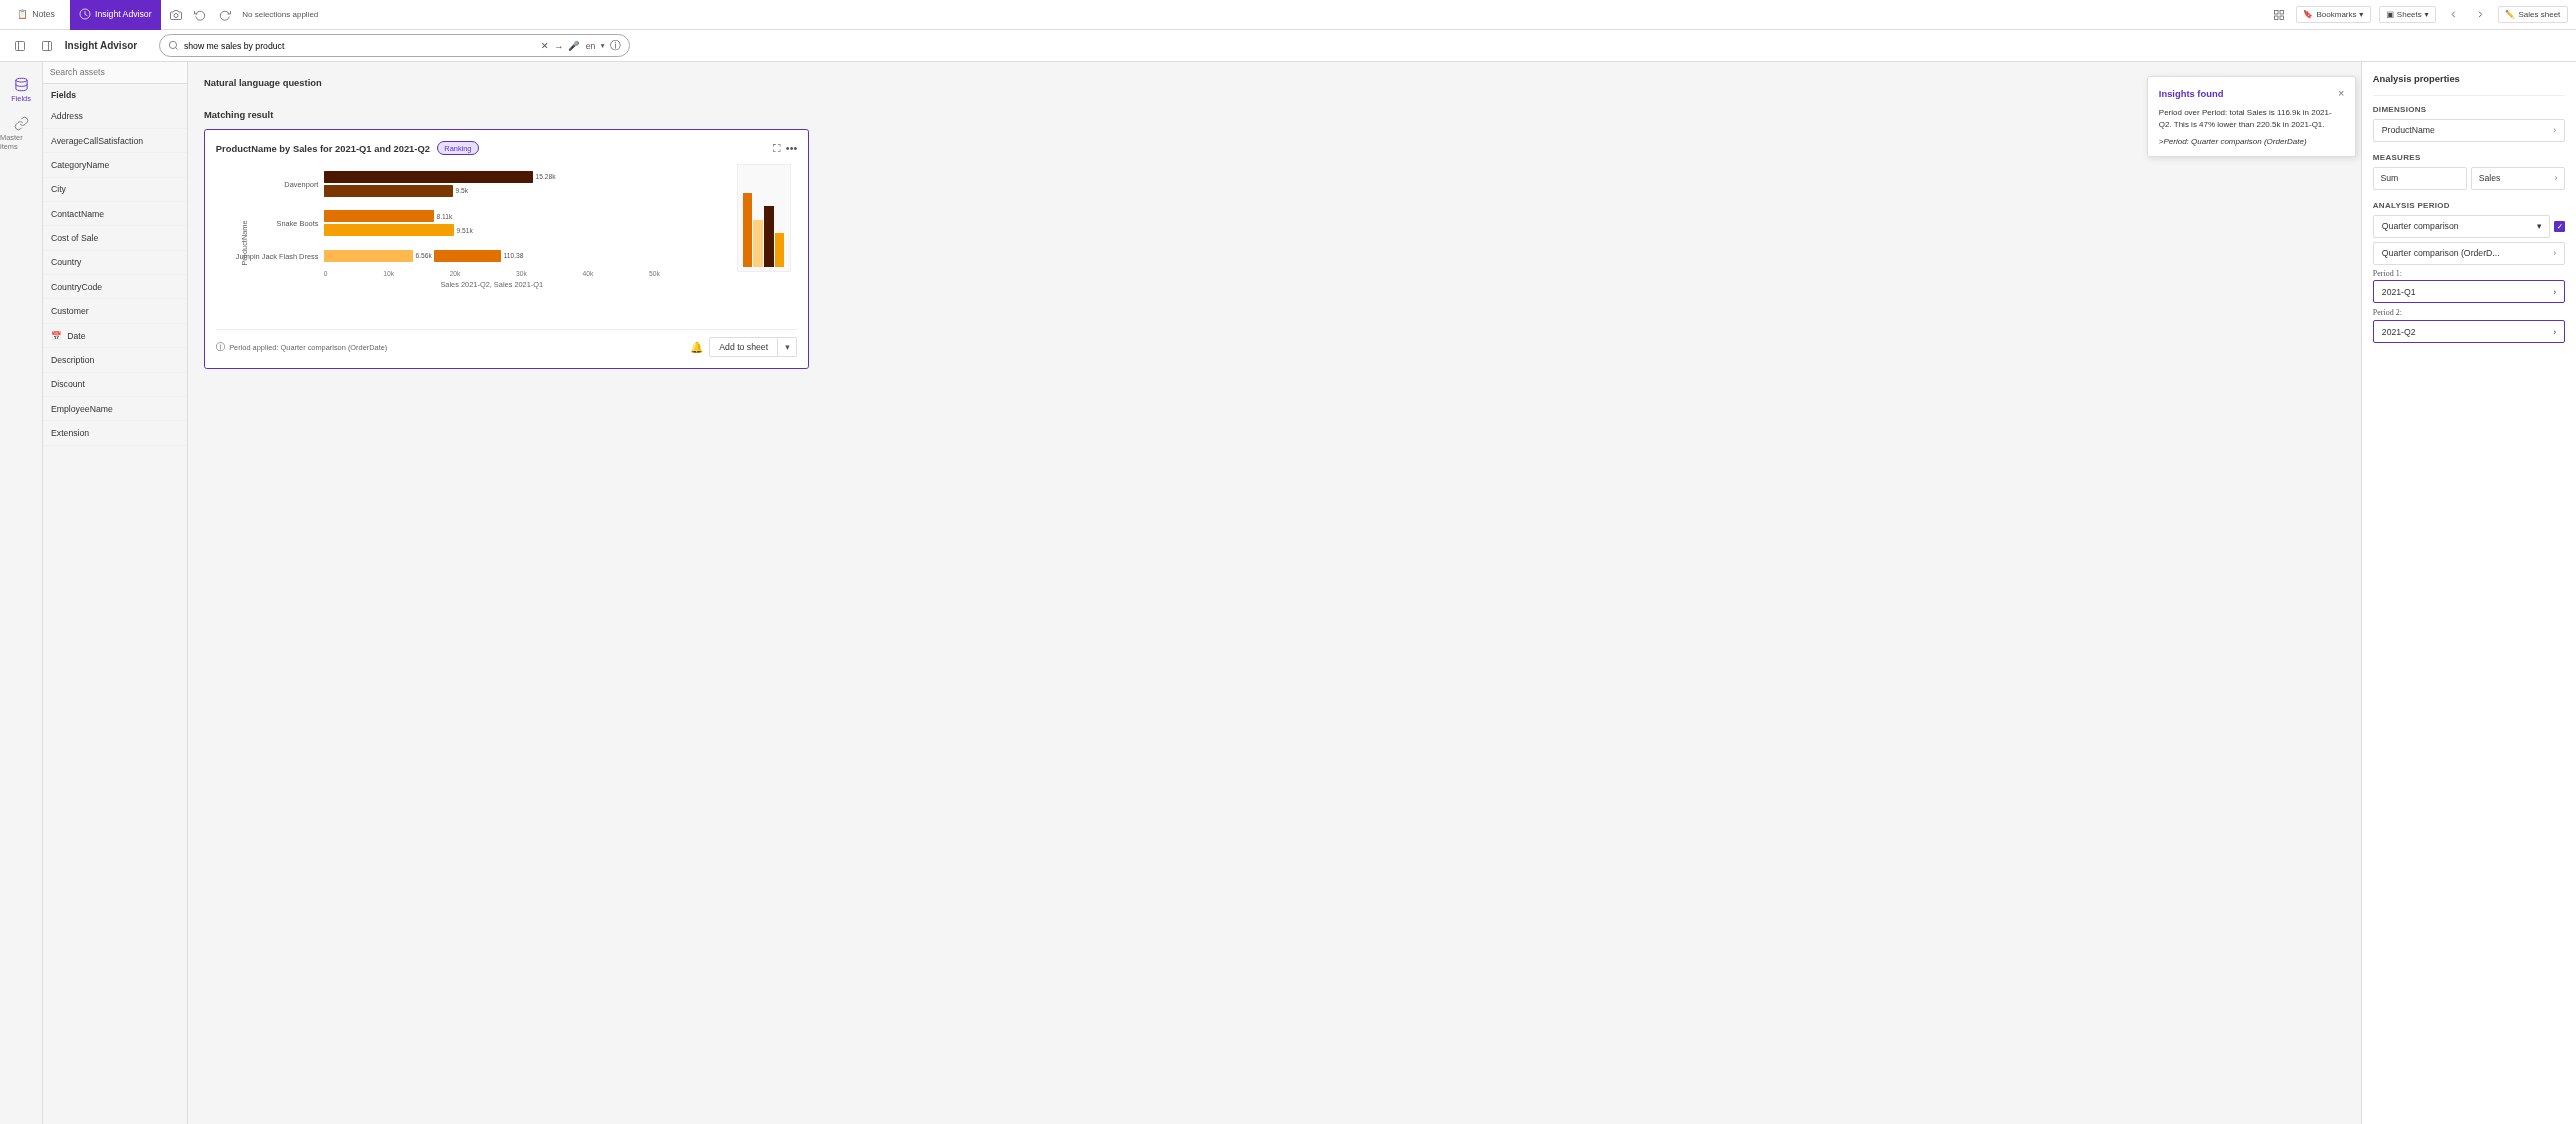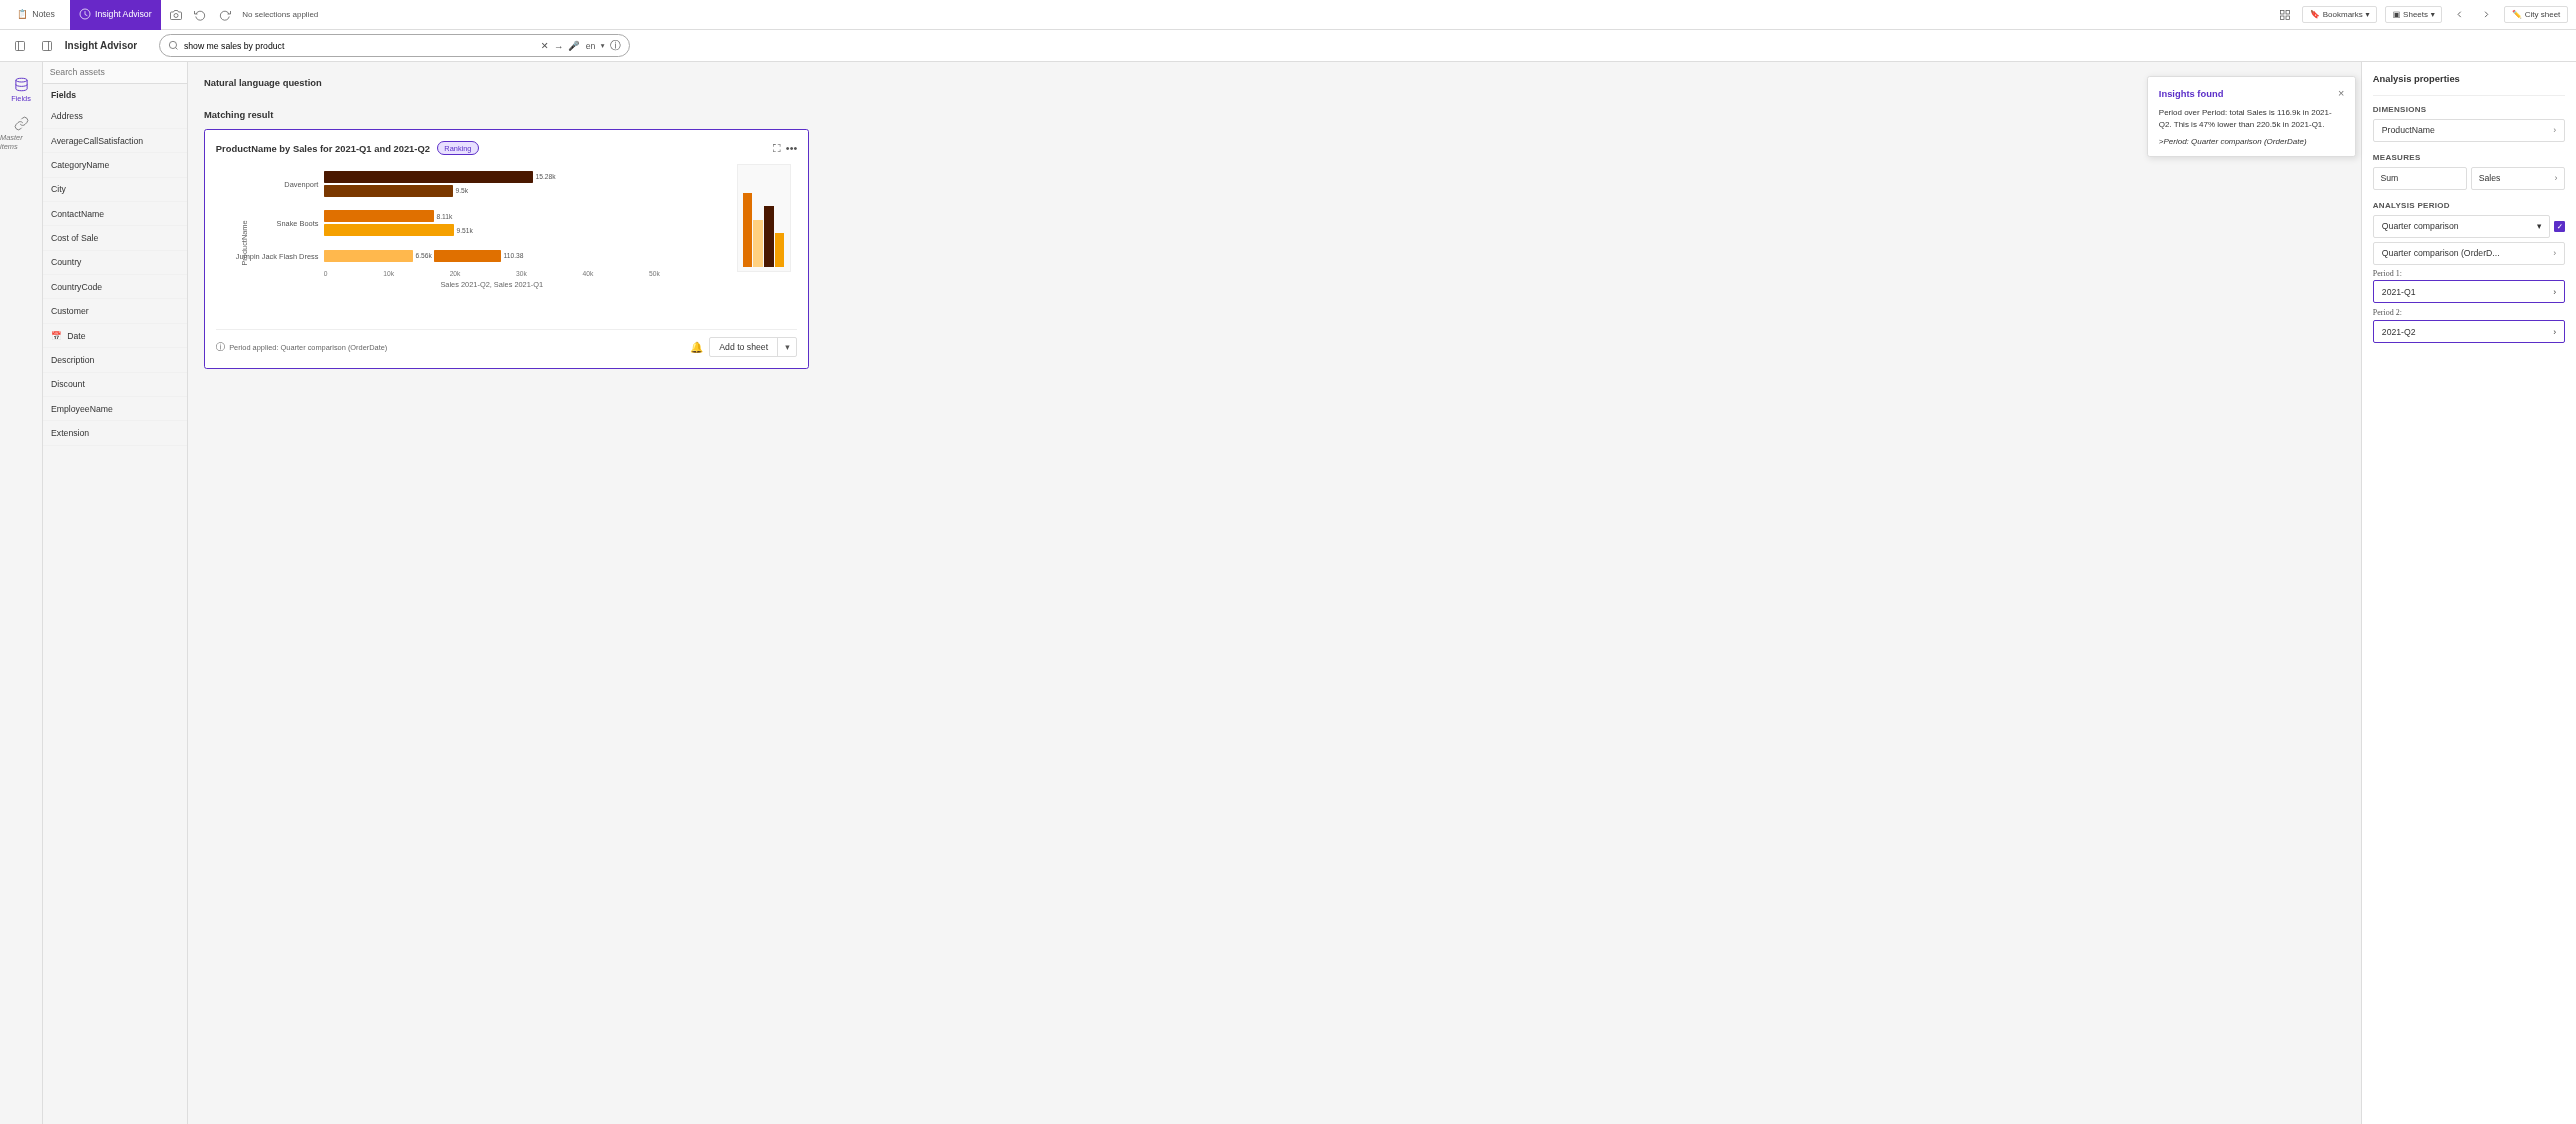--- a/index.html
+++ b/index.html
@@ -221,21 +221,21 @@
           <polyline points="15 18 9 12 15 6"></polyline>
         </svg>
     </div>
     <div class="top-icon">
       <svg width="10.8" height="10.8" viewBox="0 0 24 24" fill="none" stroke="currentColor" stroke-width="2">
           <polyline points="9 18 15 12 9 6"></polyline>
         </svg>
     </div>
     <div class="top-bar-btn">
       <span>✏️</span>
-      <span>City sheet</span>
+      <span>Sales sheet</span>
     </div>
   </div>
 </div>
 
 <div class="second-header">
   <div class="top-icon">
     <svg width="12" height="12" viewBox="0 0 24 24" fill="none" stroke="currentColor" stroke-width="1.5">
         <rect x="3" y="3" width="18" height="18" rx="2"></rect>
         <line x1="9" y1="3" x2="9" y2="21"></line>
       </svg>
@@ -276,21 +276,21 @@
             <path d="M21 12c0 1.66-4 3-9 3s-9-1.34-9-3"></path>
             <path d="M3 5v14c0 1.66 4 3 9 3s9-1.34 9-3V5"></path>
           </svg>
         <span style="color:#5b2ec8;font-size:7.4px;">Fields</span>
       </div>
       <div class="sidebar-icon-item">
         <svg width="15" height="15" viewBox="0 0 24 24" fill="none" stroke="#777" stroke-width="1.5">
             <path d="M10 13a5 5 0 0 0 7.54.54l3-3a5 5 0 0 0-7.07-7.07l-1.72 1.71"></path>
             <path d="M14 11a5 5 0 0 0-7.54-.54l-3 3a5 5 0 0 0 7.07 7.07l1.71-1.71"></path>
           </svg>
-        <span style="color:#777;font-size:7.4px;font-style:italic;">Master items</span>
+        <span style="color:#777;font-size:7.4px;">Master items</span>
       </div>
     </div>
 
     <div class="fields-panel">
       <input class="search-assets-input" type="text" placeholder="Search assets" style="">
       <div class="panel-section-title">Fields</div>
 
       <div class="field-item">
         <span>Address</span>
       </div>

